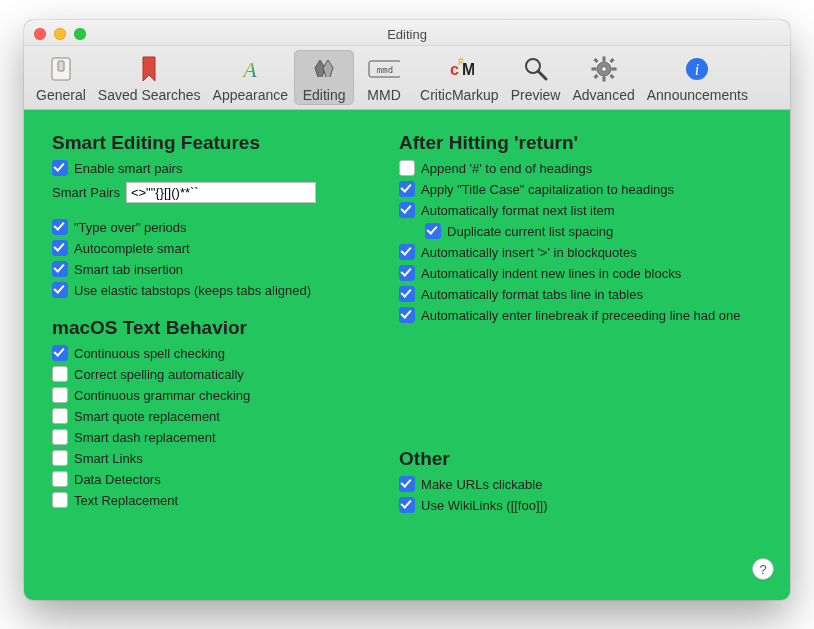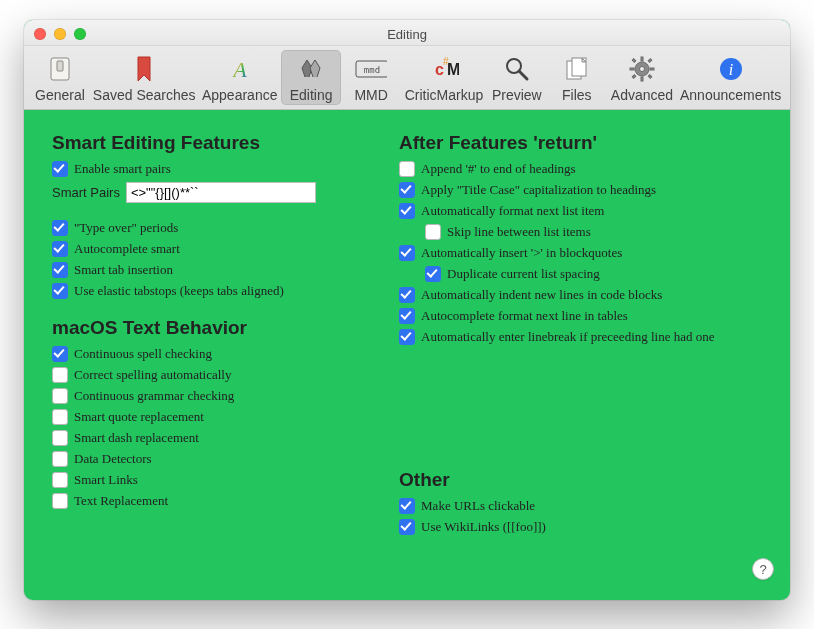--- a/index.html
+++ b/index.html
@@ -86,25 +86,23 @@
   }
   .col { flex: 1 1 0; }
   .col.right { flex: 1.15 1 0; }
   h4.section {
     font-size: 19px;
     font-weight: 700;
     margin: 0 0 6px 0;
   }
   .row {
     display:flex;
-    align-items:center;
     gap: 6px;
     margin: 3px 0;
     line-height: 18px;
-    font-family: Liberation Serif, serif;
   }
   .row.indent { margin-left: 26px; }
   .chk {
     width:14px; height:14px;
     border-radius:3px;
     border:1px solid #b7b7b7;
     background:#fff;
     flex: 0 0 14px;
     position:relative;
   }
@@ -238,30 +236,20 @@
     <div class="tb-item">
       <div class="tb-icon">
         <svg width="28" height="28">
               <circle cx="11" cy="11" r="7" fill="none" stroke="#444" stroke-width="2"></circle>
               <line x1="16" y1="16" x2="24" y2="24" stroke="#444" stroke-width="3" stroke-linecap="round"></line>
             </svg>
       </div>
       <div class="tb-label">Preview</div>
     </div>
 
-    <div class="tb-item">
-      <div class="tb-icon">
-        <svg width="28" height="28">
-          <rect x="4" y="6" width="14" height="18" fill="#fff" stroke="#888"></rect>
-          <rect x="9" y="3" width="14" height="18" fill="#fff" stroke="#888"></rect>
-          <path d="M19 3 L23 7 L19 7 Z" fill="#ddd" stroke="#888"></path>
-        </svg>
-      </div>
-      <div class="tb-label">Files</div>
-    </div>
 
     <div class="tb-item">
       <div class="tb-icon">
         <svg width="28" height="28">
               <g fill="#8a8a8a" stroke="#6a6a6a">
           <circle cx="14" cy="14" r="7"></circle>
                 <circle cx="14" cy="14" r="2.5" fill="#ececec"></circle>
           <rect x="13" y="2" width="2" height="4"></rect>
                 <rect x="13" y="22" width="2" height="4"></rect>
           <rect x="2" y="13" width="4" height="2"></rect>
@@ -336,65 +324,61 @@
       <div class="row">
             <span class="chk"></span>
             <span class="label">Smart quote replacement</span>
           </div>
       <div class="row">
             <span class="chk"></span>
             <span class="label">Smart dash replacement</span>
           </div>
       <div class="row">
             <span class="chk"></span>
+            <span class="label">Smart Links</span>
+          </div>
+      <div class="row">
+            <span class="chk"></span>
             <span class="label">Data Detectors</span>
           </div>
       <div class="row">
             <span class="chk"></span>
-            <span class="label">Smart Links</span>
-          </div>
-      <div class="row">
-            <span class="chk"></span>
             <span class="label">Text Replacement</span>
           </div>
     </div>
 
     <div class="col right">
-      <h4 class="section">After Features 'return'</h4>
+      <h4 class="section">After Hitting 'return'</h4>
       <div class="row">
             <span class="chk"></span>
             <span class="label">Append '#' to end of headings</span>
           </div>
       <div class="row">
             <span class="chk checked"></span>
             <span class="label">Apply "Title Case" capitalization to headings</span>
           </div>
       <div class="row">
             <span class="chk checked"></span>
             <span class="label">Automatically format next list item</span>
           </div>
       <div class="row indent">
-            <span class="chk"></span>
-            <span class="label">Skip line between list items</span>
+            <span class="chk checked"></span>
+            <span class="label">Duplicate current list spacing</span>
           </div>
       <div class="row">
             <span class="chk checked"></span>
             <span class="label">Automatically insert '&gt;' in blockquotes</span>
           </div>
-      <div class="row indent">
-            <span class="chk checked"></span>
-            <span class="label">Duplicate current list spacing</span>
-          </div>
       <div class="row">
             <span class="chk checked"></span>
             <span class="label">Automatically indent new lines in code blocks</span>
           </div>
       <div class="row">
             <span class="chk checked"></span>
-            <span class="label">Autocomplete format next line in tables</span>
+            <span class="label">Automatically format tabs line in tables</span>
           </div>
       <div class="row">
             <span class="chk checked"></span>
             <span class="label">Automatically enter linebreak if preceeding line had one</span>
           </div>
 
       <div style="height:120px"></div>
       <h4 class="section">Other</h4>
       <div class="row">
             <span class="chk checked"></span>

